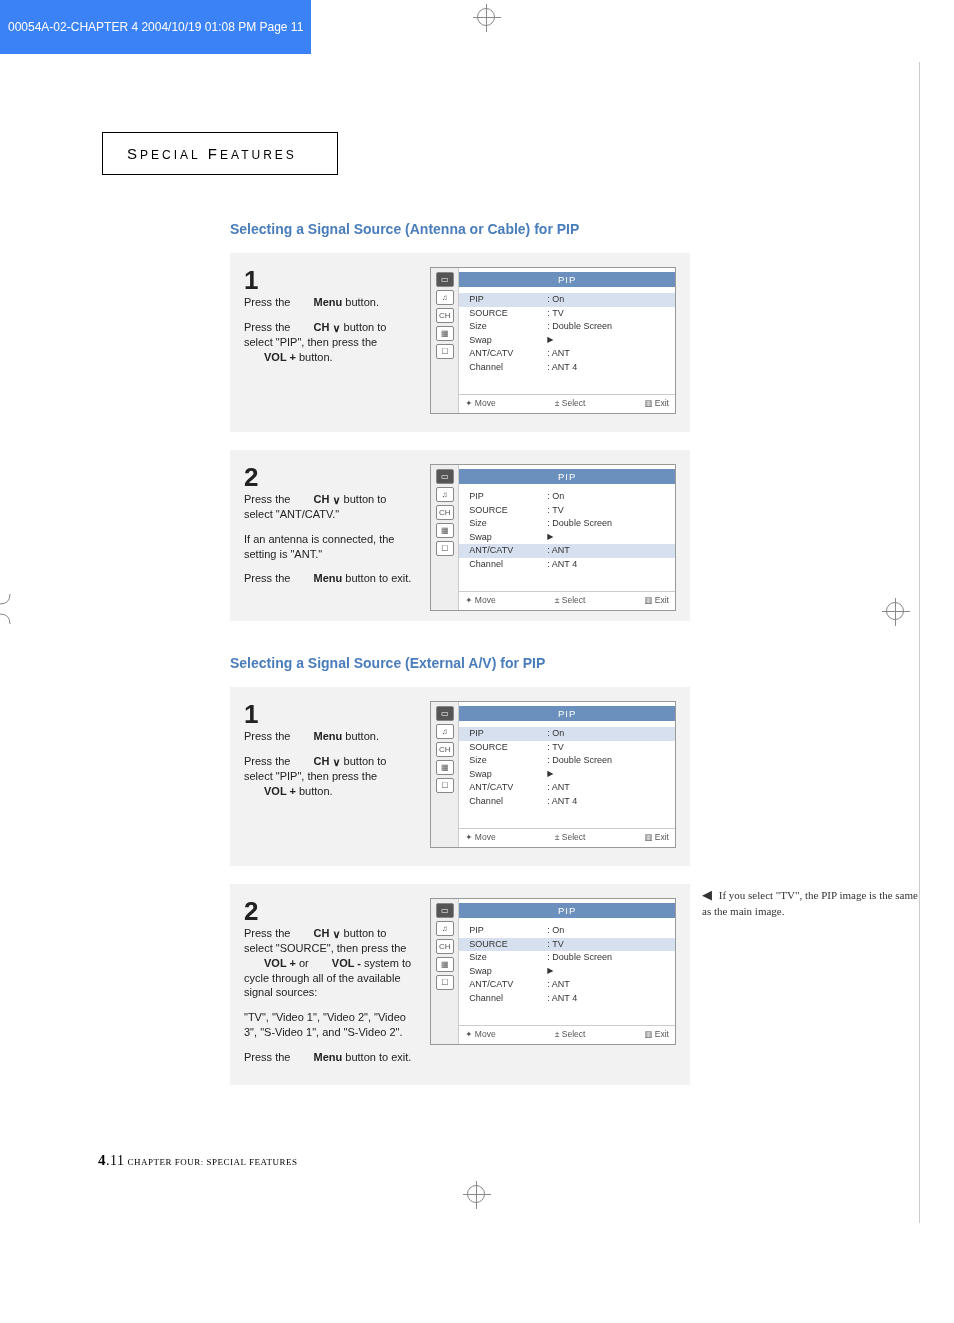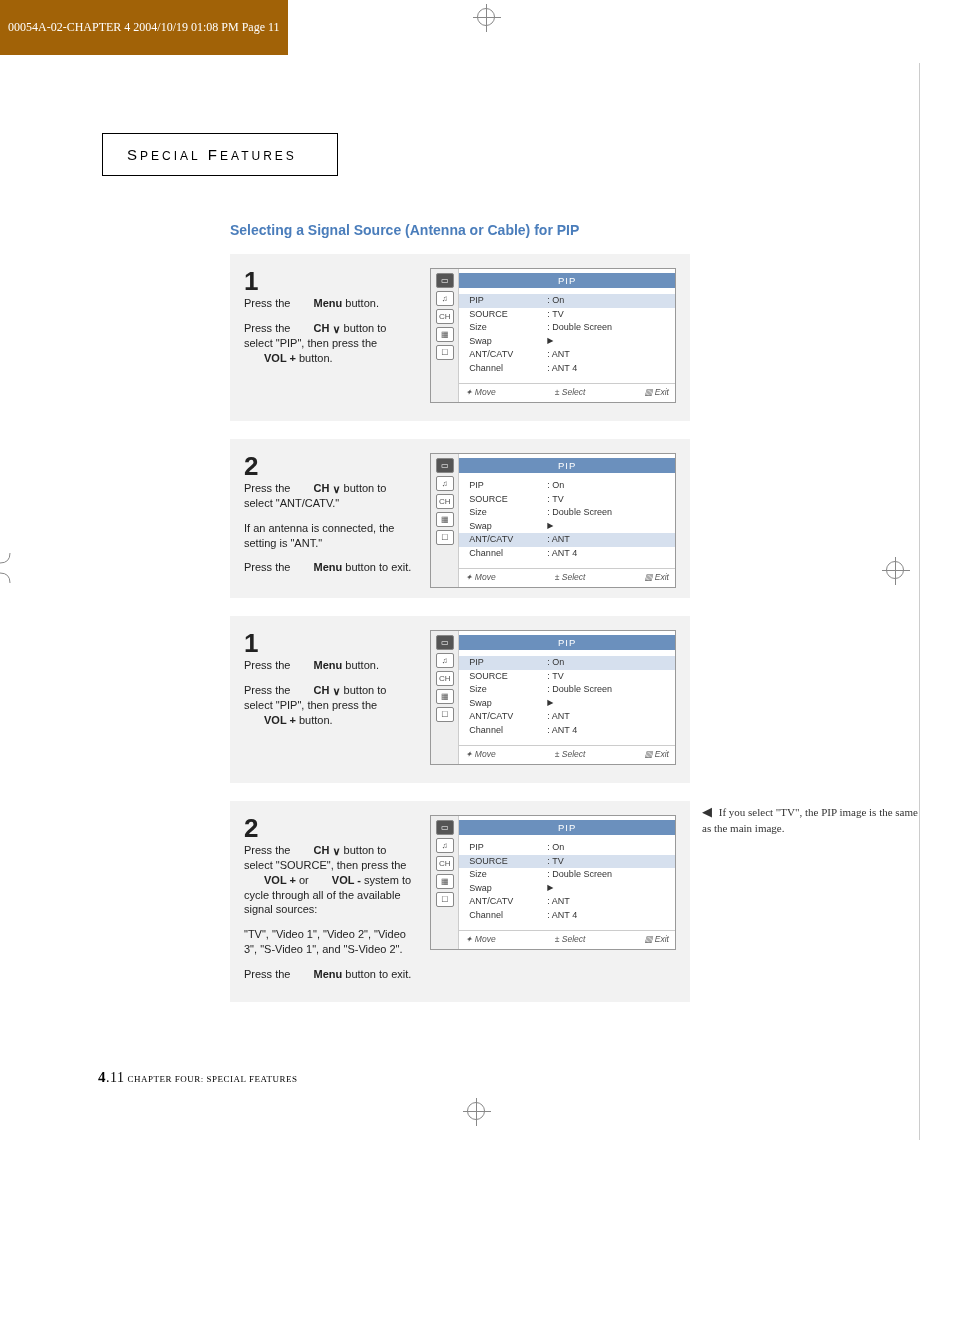--- a/index.html
+++ b/index.html
@@ -4,23 +4,23 @@
 <style>
   * { box-sizing: border-box; margin: 0; padding: 0; }
   body {
     font-family: Arial, Helvetica, sans-serif;
     background: #fff;
     width: 954px;
     color: #000;
     position: relative;
   }
   .header-strip {
-    background: #a16207;
+    background: #3b82f6;
     color: #fff;
-    font-family: Liberation Serif, serif;
+    font-family: Liberation Sans, sans-serif;
     font-size: 12px;
     padding: 20px 8px;
     display: inline-block;
   }
   .crop-mark-top {
     position: absolute;
     left: 50%;
     top: 8px;
     width: 20px;
     height: 20px;
@@ -159,27 +159,26 @@
     letter-spacing: 1px;
   }
   .osd-row {
     display:flex;
     line-height:1.5;
   }
   .osd-row .lbl { width: 78px; }
   .osd-row.hl { background:#d6e0ee; margin: 0 -8px 0 -10px; padding: 0 8px 0 10px;}
   .osd-foot {
     border-top:1px solid #ccc;
-    margin: 8px -8px 0 -10px;
+    margin: 20px -8px 0 -10px;
     padding: 3px 6px 3px 6px;
     display:flex;
     justify-content:space-between;
     font-size:8.5px;
     color:#555;
-    font-style:italic;
   }
   .tri { display:inline-block; font-size:8px; }
   .side-note {
     font-family: Georgia, serif;
     font-size: 12px;
     width: 230px;
     line-height:1.35;
     color:#333;
   }
   .side-note .arrow-lead {
@@ -322,20 +321,21 @@
           <div class="osd-foot">
             <span>✦ Move</span>
               <span>± Select</span>
               <span>▥ Exit</span>
           </div>
         </div>
       </div>
     </div>
   </div>
 
+  <div class="section-heading" style="margin-top:34px;">Selecting a Signal Source (External A/V) for PIP</div>
 
   
   <div class="instr-wide-row">
     <div class="instr-block">
       <div class="instr-text">
         <div class="step-num">1</div>
         <p>
           <span>Press the </span><b>Menu</b><span> button.</span>
         </p>
         <p>

